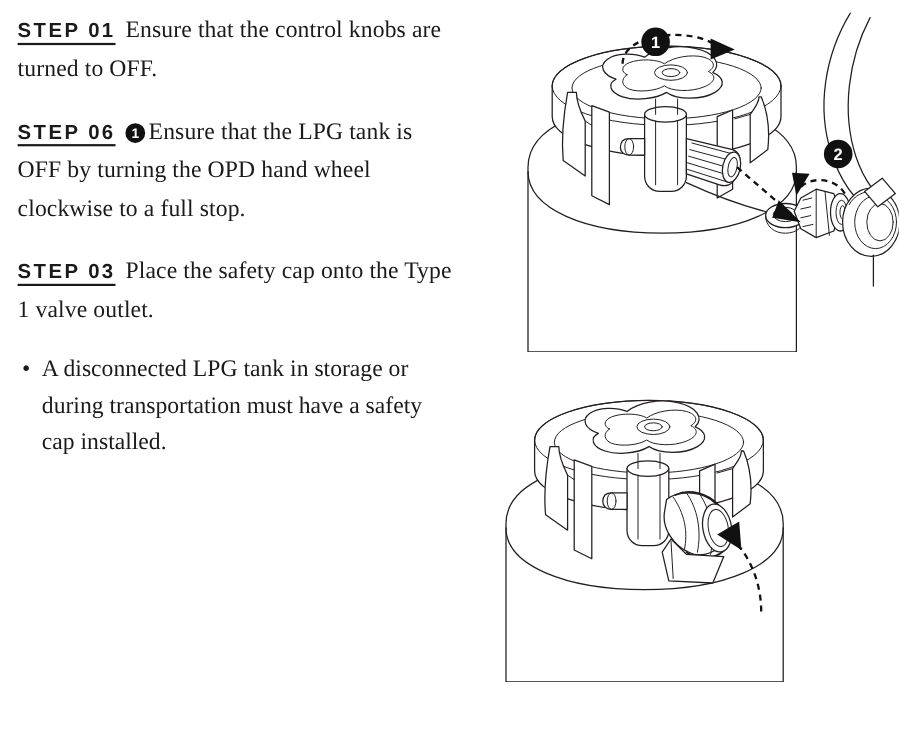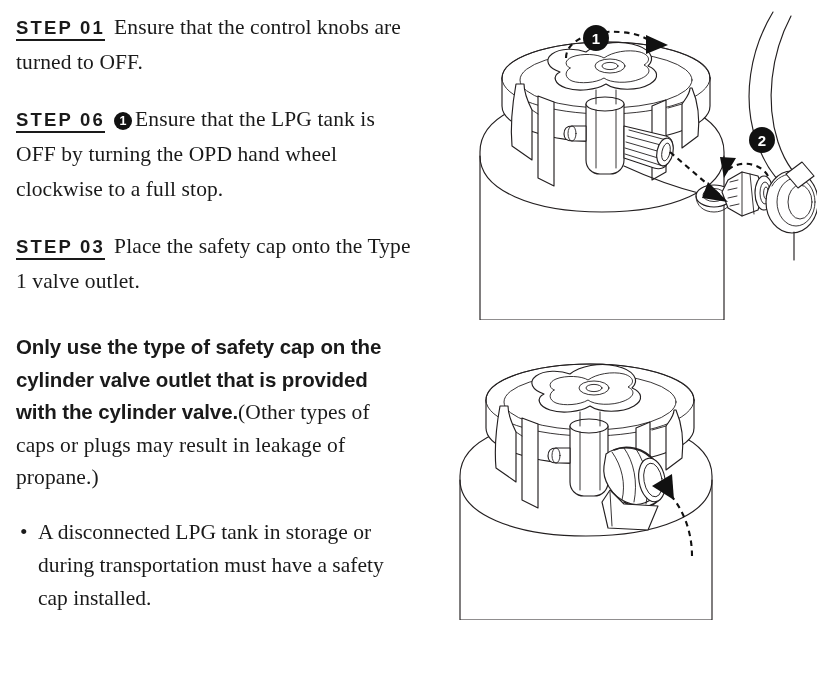--- a/index.html
+++ b/index.html
@@ -42,21 +42,21 @@
   }
 
   
   .para {
     font-size: 21.5px;
     line-height: 35px;
     margin: 0 0 22px 0;
     letter-spacing: 0.1px;
     text-indent: 0;
   }
-  .para.tight { margin-bottom: 32px; }
+  .para.tight { margin-bottom: 20px; }
 
   .step-label {
     font-family: "Liberation Sans", "DejaVu Sans", sans-serif;
     font-weight: bold;
     font-size: 18.5px;
     letter-spacing: 2.2px;
     border-bottom: 2.6px solid #1a1a1a;
     padding-bottom: 1px;
     margin-right: 9px;
     white-space: nowrap;
@@ -143,21 +143,20 @@
 
   <div id="text-column">
 
     <p class="para"><span class="step-label">STEP 01</span><span>Ensure that the control knobs are turned to OFF.</span></p>
 
     <p class="para"><span class="step-label">STEP 06</span><span class="badge">1</span><span>Ensure that the LPG tank is OFF by turning the OPD hand wheel clockwise to a full stop.</span></p>
 
 
     <p class="para tight"><span class="step-label">STEP 03</span><span>Place the safety cap onto the Type 1 valve outlet.</span></p>
 
-    <p class="para warning"><span>Only use the type of safety cap on the cylinder valve outlet that is provided with the cylinder valve.</span><span class="normal">(Other types of caps or plugs may result in leakage of propane.)</span></p>
 
     <ul class="bullet-list">
       <li class="bullet-item"><span class="dot">•</span><span>A disconnected LPG tank in storage or during transportation must have a safety cap installed.</span></li>
     </ul>
 
   </div>
 
   <div id="figure-column">
 
     <div class="figure" id="figure-top">

